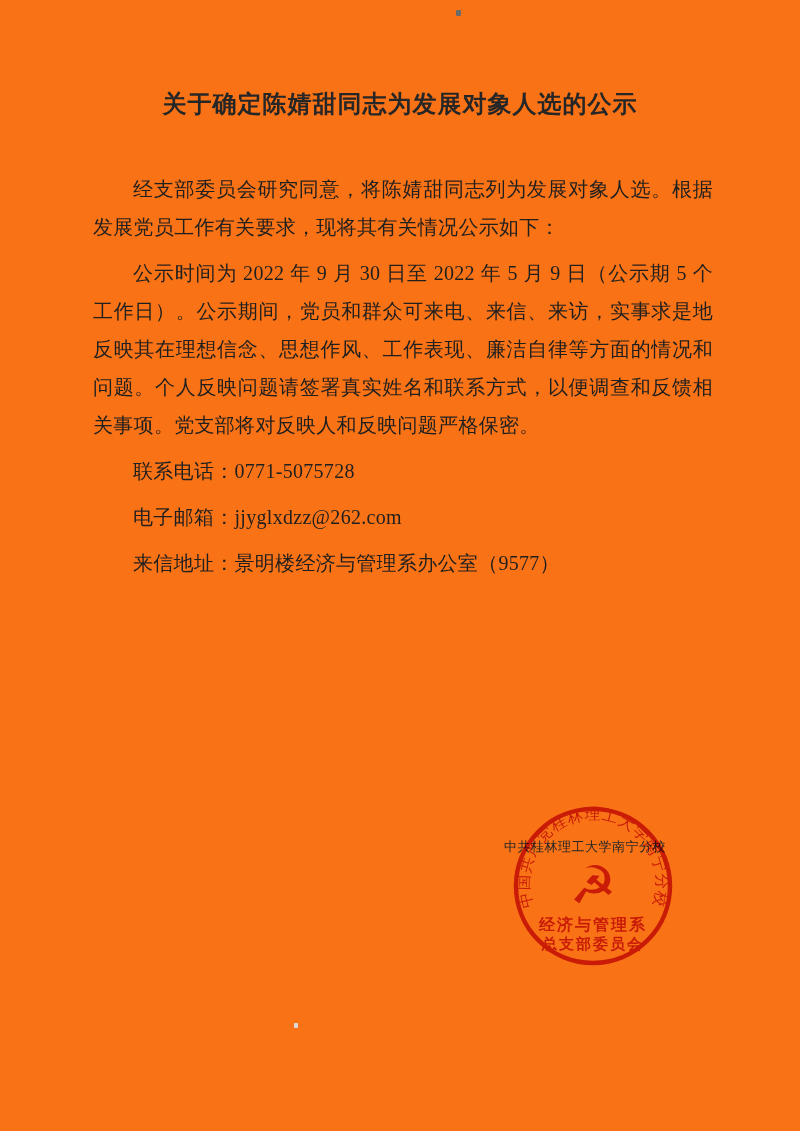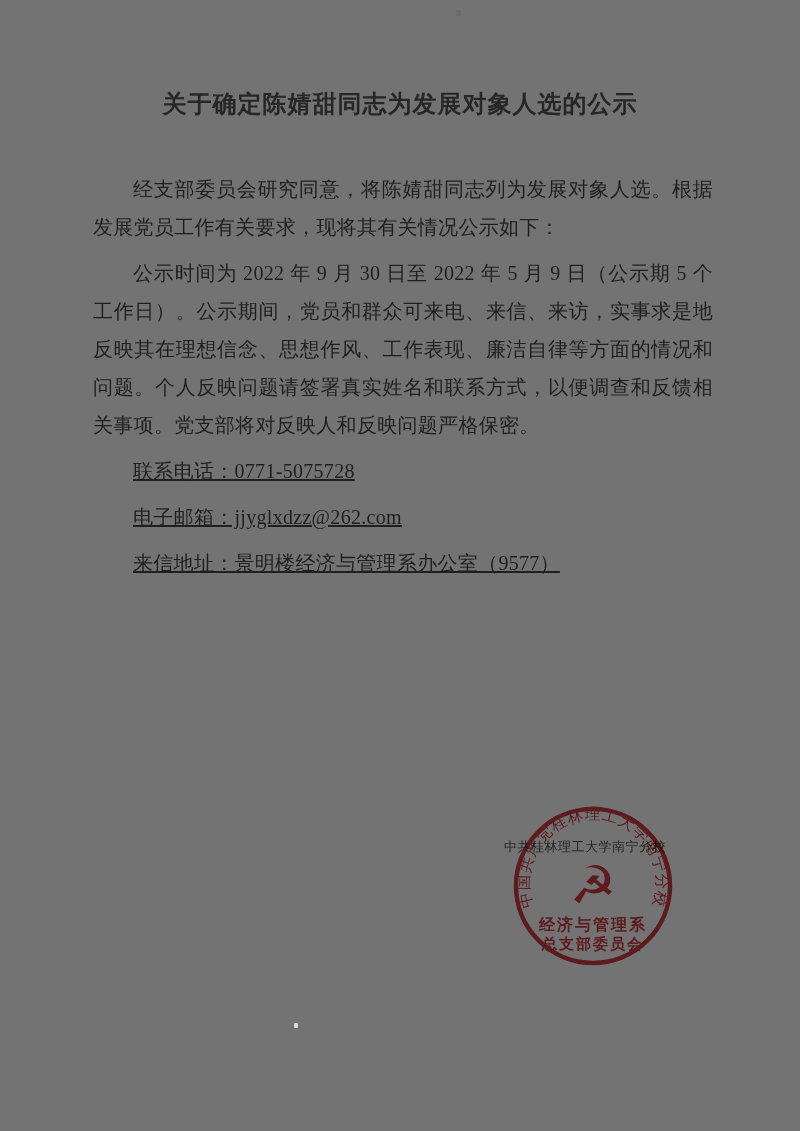--- a/index.html
+++ b/index.html
@@ -1,20 +1,20 @@
 <!DOCTYPE html>
 <html><head>
 <meta charset="utf-8">
 <style>
   html, body { margin: 0; padding: 0; background: #ffffff; }
   .page {
     position: relative;
     width: 800px;
     height: 1131px;
-    background: #737373;
+    background: #f97316;
     overflow: hidden;
     font-family: "Liberation Serif", "DejaVu Serif", serif;
     color: #1f1f1f;
   }
   .doc-title {
     position: absolute;
     top: 88px;
     left: 0;
     right: 0;
     margin: 0;
@@ -28,21 +28,21 @@
     position: absolute;
     left: 85px;
     top: 162px;
     width: 636px;
     font-size: 20px;
     line-height: 38px;
     text-align: justify;
     letter-spacing: 0.3px;
   }
   .body-text p { margin: 8px; text-indent: 2em; }
-  .contact-line { margin: 0; text-indent: 2em; text-align: left; text-decoration: underline; }
+  .contact-line { margin: 0; text-indent: 2em; text-align: left; }
   .signature {
     position: absolute;
     top: 824px;
     left: 460px;
     width: 250px;
     text-align: center;
     font-size: 13px;
     line-height: 46px;
     letter-spacing: 0.5px;
     color: #262626;

